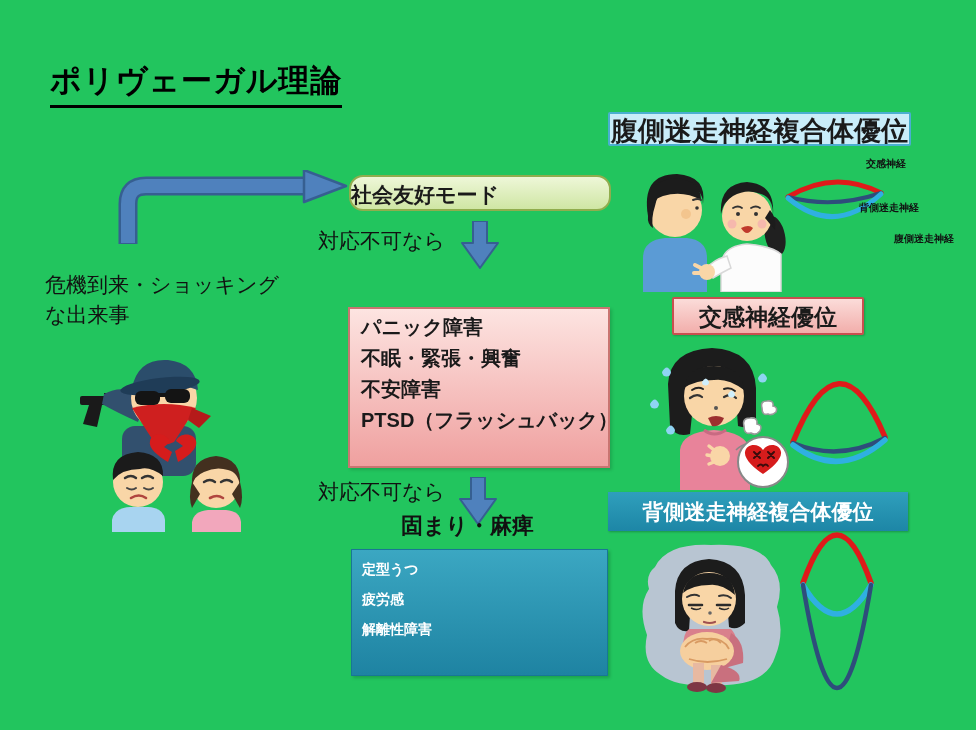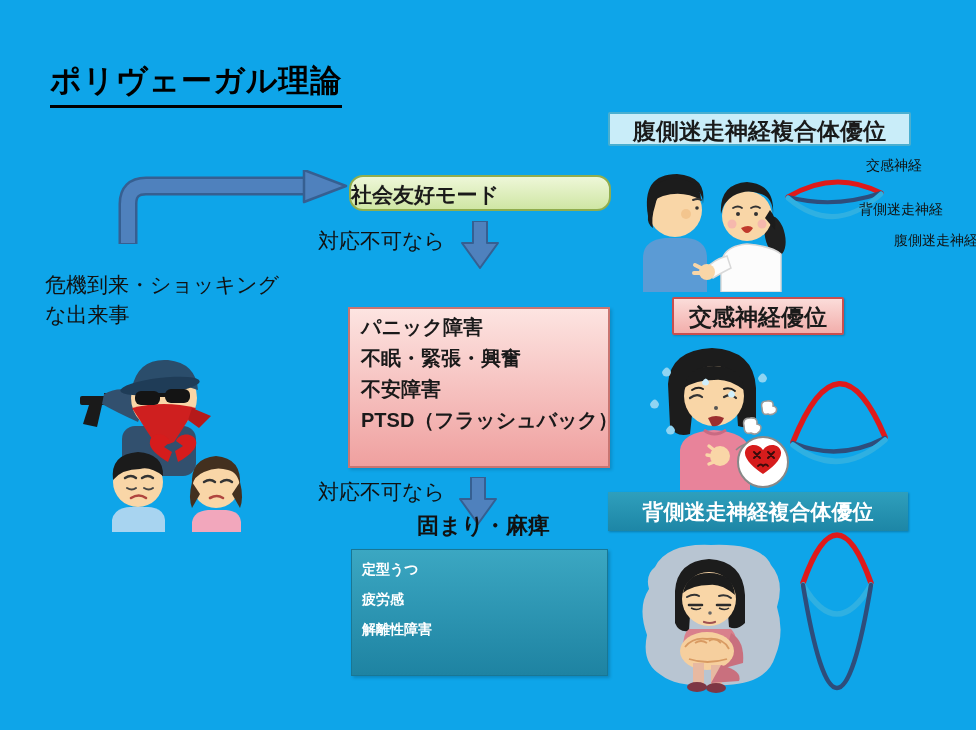--- a/index.html
+++ b/index.html
@@ -1,17 +1,17 @@
 <!DOCTYPE html>
 <html style="--arrow-blue: #4f81bd; --arrow-border: #365f91; --sympathetic-red: #df1a1a; --dorsal-navy: #2e4d7b; --ventral-lightblue: #2fb0e2; --social-bg-top: #eef7d8; --social-bg-bottom: #cfe6a4; --social-border: #90ad4e; --fight-bg-top: #fde4e1; --fight-bg-bottom: #efa09f; --fight-border: #c97571; --freeze-bg-top: #3ba7c2; --freeze-bg-bottom: #1e83a2; --ventral-hd-bg: #c9edf9; --ventral-hd-border: #4aafd0; --symp-hd-top: #fbdcd9; --symp-hd-bottom: #f2aeab; --symp-hd-border: #c94f4f; --dorsal-hd-top: #2f9fbc; --dorsal-hd-bottom: #1d86a6;"><head>
 <meta charset="utf-8">
 <style>
   html,body{margin:0;padding:0;background:#fff;}
   #canvas{
-    position:relative;width:976px;height:730px;background:#0ea5e9;overflow:hidden;
+    position:relative;width:976px;height:730px;background:#22c55e;overflow:hidden;
     font-family:"Liberation Sans","DejaVu Sans",sans-serif;color:#1a1a1a;
   }
   .abs{position:absolute;}
   
   :root{
     --arrow-blue:#4f81bd; --arrow-border:#365f91;
     --sympathetic-red:#df1a1a; --dorsal-navy:#2e4d7b; --ventral-lightblue:#2fb0e2;
     --social-bg-top:#eef7d8; --social-bg-bottom:#cfe6a4; --social-border:#90ad4e;
     --fight-bg-top:#fde4e1; --fight-bg-bottom:#efa09f; --fight-border:#c97571;
     --freeze-bg-top:#3ba7c2; --freeze-bg-bottom:#1e83a2;
@@ -41,35 +41,35 @@
   #fight-box .line{font-size:20px;font-weight:bold;line-height:31px;white-space:nowrap;}
   #freeze-box{
     left:351px;top:549px;width:257px;height:127px;box-sizing:border-box;
     background:linear-gradient(to bottom,var(--freeze-bg-top),var(--freeze-bg-bottom));
     border:1px solid #187795;padding:4px 0 0 10px;box-shadow:2px 2px 3px rgba(0,0,0,.18);
   }
   #freeze-box .line{font-size:14px;font-weight:bold;line-height:30px;color:#fff;white-space:nowrap;}
   #ventral-header{
     left:608px;top:112px;width:303px;height:34px;line-height:34px;text-align:center;
     background:var(--ventral-hd-bg);border:2px solid var(--ventral-hd-border);box-sizing:border-box;
-    font-size:23px;font-weight:bold;border-radius:2px;
+    font-size:27px;font-weight:bold;border-radius:2px;
   }
   #sympathetic-header{
-    left:672px;top:297px;width:172px;height:38px;line-height:36px;text-align:center;
+    left:672px;top:297px;width:192px;height:38px;line-height:36px;text-align:center;
     background:linear-gradient(to bottom,var(--symp-hd-top),var(--symp-hd-bottom));
     border:2px solid var(--symp-hd-border);box-sizing:border-box;
     font-size:23px;font-weight:bold;border-radius:2px;box-shadow:1px 1px 2px rgba(0,0,0,.2);
   }
   #dorsal-header{
     left:608px;top:492px;width:300px;height:39px;line-height:39px;text-align:center;
     background:linear-gradient(to bottom,var(--dorsal-hd-top),var(--dorsal-hd-bottom));
     box-sizing:border-box;font-size:21px;font-weight:bold;color:#fff;
     box-shadow:1px 1px 2px rgba(0,0,0,.25);
   }
-  .legend-label{font-size:14px;color:#111;white-space:nowrap;}
+  .legend-label{font-size:10px;color:#111;white-space:nowrap;font-weight:bold;}
   svg{display:block;}
 </style>
 </head>
 <body>
 
 <div id="canvas">
 
   <div id="title" class="abs">ポリヴェーガル理論</div>
 
   <div class="abs" style="left:108px;top:170px;">
@@ -146,21 +146,21 @@
     <div class="line">PTSD（フラッシュバック）</div>
   </div>
 
   <div class="abs plain-label" style="left:318px;top:478px;">対応不可なら</div>
   <div class="abs" style="left:459px;top:477px;">
     <svg width="38" height="48" viewBox="0 0 38 48">
       <polygon points="12,0 26,0 26,22 37,22 19,47 1,22 12,22" style="fill:var(--arrow-blue);stroke:var(--arrow-border)" stroke-width="2" stroke-linejoin="round"></polygon>
     </svg>
   </div>
 
-  <div class="abs bold-label" style="left:417px;top:511px;">固まり・麻痺</div>
+  <div class="abs bold-label" style="left:401px;top:511px;">固まり・麻痺</div>
 
   <div id="freeze-box" class="abs">
     <div class="line">定型うつ</div>
     <div class="line">疲労感</div>
     <div class="line">解離性障害</div>
   </div>
 
   <div id="ventral-header" class="abs">腹側迷走神経複合体優位</div>
 
   <div class="abs" style="left:623px;top:152px;">

